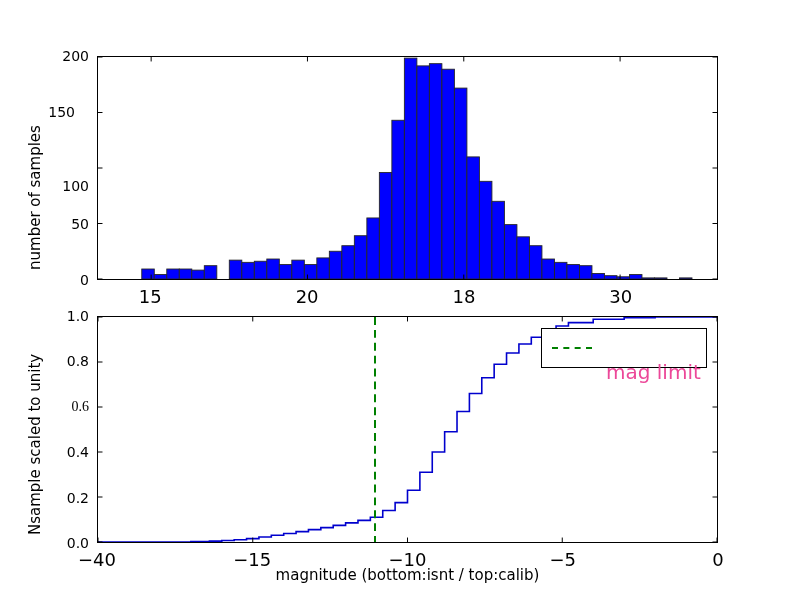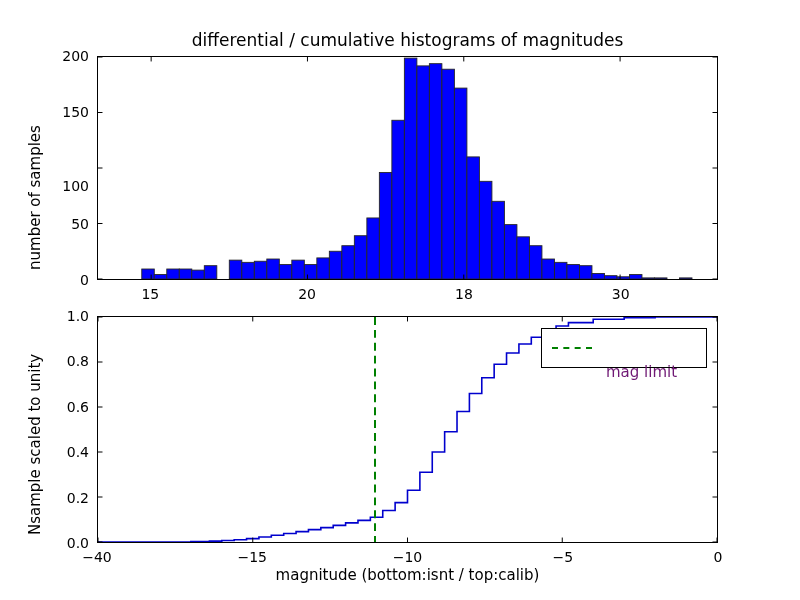--- a/index.html
+++ b/index.html
@@ -88,21 +88,21 @@
     position: absolute;
     text-align: right;
     font-size: 14px;
     color: #000000;
     white-space: nowrap;
     transform: translateY(-50%);
   }
   .xtick-label {
     position: absolute;
     text-align: center;
-    font-size: 14px;
+    font-size: 18px;
     color: #000000;
     white-space: nowrap;
     transform: translateX(-50%);
   }
   .legend {
     position: absolute;
     box-sizing: border-box;
     border: 1px solid #000000;
     background: #ffffff;
     left: 541px;
@@ -113,32 +113,31 @@
     align-items: center;
     padding: 0 10px;
   }
   .legend-sample {
     width: 40px;
     height: 2px;
     flex: none;
     margin-right: 14px;
   }
   .legend-text {
-    font-size: 15px;
-    color: #701a75;
+    font-size: 20px;
+    color: #ec4899;
     white-space: nowrap;
     margin-top: 48px;
   }
 </style>
 </head>
 <body>
 
 <div id="figure">
 
-  <div class="title">differential / cumulative histograms of magnitudes</div>
 
   <div class="ylabel" id="ylabel-top">number of samples</div>
 
   <div class="axes" id="axes-top">
     <svg class="plotsvg" id="svg-top" viewBox="0 0 621 224" preserveAspectRatio="none">
         <rect x="43.91" y="213.92" width="12.55" height="10.08" fill="#0000ff" stroke="#262626" stroke-width="0.9"></rect>
         <rect x="56.45" y="219.52" width="12.55" height="4.48" fill="#0000ff" stroke="#262626" stroke-width="0.9"></rect>
         <rect x="69.00" y="213.92" width="12.55" height="10.08" fill="#0000ff" stroke="#262626" stroke-width="0.9"></rect>
         <rect x="81.55" y="213.92" width="12.55" height="10.08" fill="#0000ff" stroke="#262626" stroke-width="0.9"></rect>
         <rect x="94.09" y="215.04" width="12.55" height="8.96" fill="#0000ff" stroke="#262626" stroke-width="0.9"></rect>
@@ -196,21 +195,21 @@
         <line x1="366.9545454545454" y1="224" x2="366.9545454545454" y2="219.5" stroke="#000" stroke-width="1"></line>
         <line x1="366.9545454545454" y1="0" x2="366.9545454545454" y2="4.5" stroke="#000" stroke-width="1"></line>
         <line x1="523.7727272727273" y1="224" x2="523.7727272727273" y2="219.5" stroke="#000" stroke-width="1"></line>
         <line x1="523.7727272727273" y1="0" x2="523.7727272727273" y2="4.5" stroke="#000" stroke-width="1"></line>
       </svg>
   </div>
   <div id="top-ticks">
       <div class="ytick-label" style="left: 51px; top: 280px; width: 38px;">0</div>
       <div class="ytick-label" style="left: 51px; top: 224px; width: 38px;">50</div>
       <div class="ytick-label" style="left: 51px; top: 168px; width: 38px; margin-top: 18px;">100</div>
-      <div class="ytick-label" style="left: 51px; top: 112px; width: 38px;">150</div>
+      <div class="ytick-label" style="left: 37px; top: 112px; width: 38px;">150</div>
       <div class="ytick-label" style="left: 51px; top: 56px; width: 38px;">200</div>
       <div class="xtick-label" style="left: 150.318px; top: 286px;">15</div>
       <div class="xtick-label" style="left: 307.136px; top: 286px;">20</div>
       <div class="xtick-label" style="left: 463.955px; top: 286px;">18</div>
       <div class="xtick-label" style="left: 620.773px; top: 286px;">30</div>
     </div>
 
   <div class="ylabel" id="ylabel-bottom">Nsample scaled to unity</div>
 
   <div class="axes" id="axes-bottom">
@@ -238,21 +237,21 @@
         <line x1="465.75" y1="227" x2="465.75" y2="222.5" stroke="#000" stroke-width="1"></line>
         <line x1="465.75" y1="0" x2="465.75" y2="4.5" stroke="#000" stroke-width="1"></line>
         <line x1="621" y1="227" x2="621" y2="222.5" stroke="#000" stroke-width="1"></line>
         <line x1="621" y1="0" x2="621" y2="4.5" stroke="#000" stroke-width="1"></line>
       </svg>
   </div>
   <div id="bottom-ticks">
       <div class="ytick-label" style="left: 51px; top: 543px; width: 38px;">0.0</div>
       <div class="ytick-label" style="left: 51px; top: 497.6px; width: 38px;">0.2</div>
       <div class="ytick-label" style="left: 51px; top: 452.2px; width: 38px;">0.4</div>
-      <div class="ytick-label" style="left: 51px; top: 406.8px; width: 38px;">0.6</div>
+      <div class="ytick-label" style="left: 51px; top: 406.8px; width: 38px; font-family: Liberation Serif, serif;">0.6</div>
       <div class="ytick-label" style="left: 51px; top: 361.4px; width: 38px;">0.8</div>
       <div class="ytick-label" style="left: 51px; top: 316px; width: 38px;">1.0</div>
       <div class="xtick-label" style="left: 97px; top: 549px;">−40</div>
       <div class="xtick-label" style="left: 252.25px; top: 549px;">−15</div>
       <div class="xtick-label" style="left: 407.5px; top: 549px;">−10</div>
       <div class="xtick-label" style="left: 562.75px; top: 549px;">−5</div>
       <div class="xtick-label" style="left: 718px; top: 549px;">0</div>
     </div>
 
   <div class="xlabel">magnitude (bottom:isnt / top:calib)</div>

